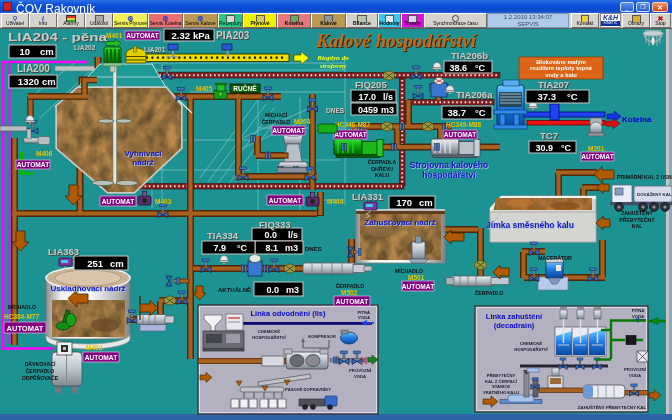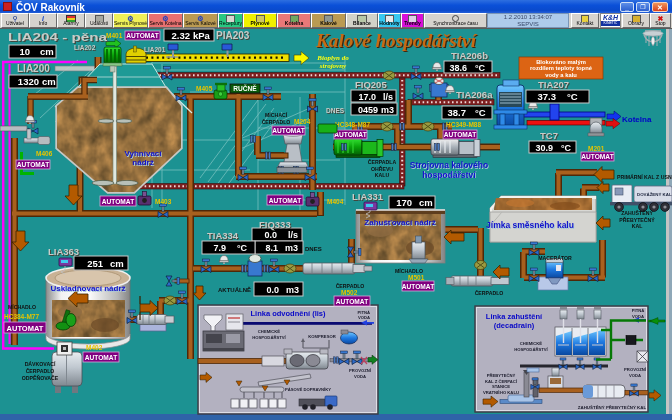--- a/index.html
+++ b/index.html
@@ -11,21 +11,21 @@
 .ic span{vertical-align:top;}
 </style>
 </head>
 <body>
 <div id="scr">
 
 <div class="abs" style="left:0;top:0;width:672px;height:13px;background:linear-gradient(180deg,#2E6FE0 0%,#0B50D8 40%,#0A4ACC 80%,#2460D8 100%);"></div>
 
 <div class="abs" style="left:3px;top:2px;width:9px;height:9px;background:#CC2020;border:1px solid #881010;box-sizing:border-box;"></div>
 
-<div class="abs" style="left:16px;top:2px;font-size:10px;font-weight:bold;color:#FFFFFF;">ČOV Rakovník</div>
+<div class="abs" style="left:16px;top:2px;font-size:12px;font-weight:normal;color:#FFFFFF;">ČOV Rakovník</div>
 
 <div class="abs" style="left:620px;top:1.5px;width:14px;height:10px;background:linear-gradient(180deg,#5E8FE8,#2B5FCE);border:1px solid #CFE0F8;border-radius:2px;box-sizing:border-box;color:#fff;font-size:7px;font-weight:bold;text-align:center;line-height:9px;">_</div>
 
 <div class="abs" style="left:636px;top:1.5px;width:14px;height:10px;background:linear-gradient(180deg,#5E8FE8,#2B5FCE);border:1px solid #CFE0F8;border-radius:2px;box-sizing:border-box;color:#fff;font-size:6px;text-align:center;line-height:9px;">❐</div>
 
 <div class="abs" style="left:652px;top:1.5px;width:16px;height:10px;background:linear-gradient(180deg,#F0955A,#D8401C);border:1px solid #F8D0B8;border-radius:2px;box-sizing:border-box;color:#fff;font-size:7px;font-weight:bold;text-align:center;line-height:9px;">✕</div>
 
 <div class="abs" style="left:0;top:13px;width:672px;height:16px;background:#D6D3CE;border-bottom:1px solid #5A5A5A;box-sizing:border-box;"></div>
 
 <div class="tbtn" style="left:1px;width:28px;">

